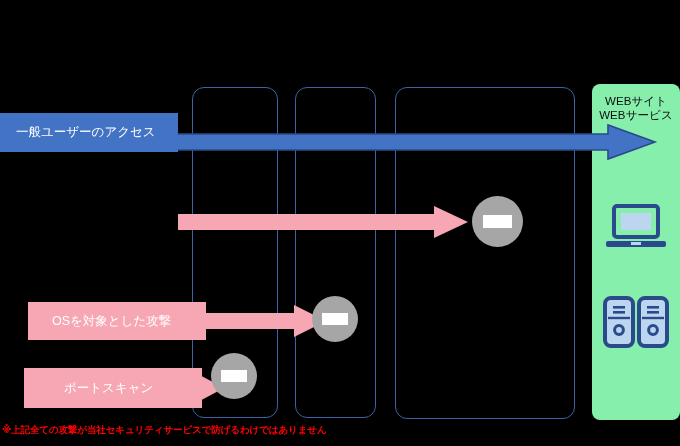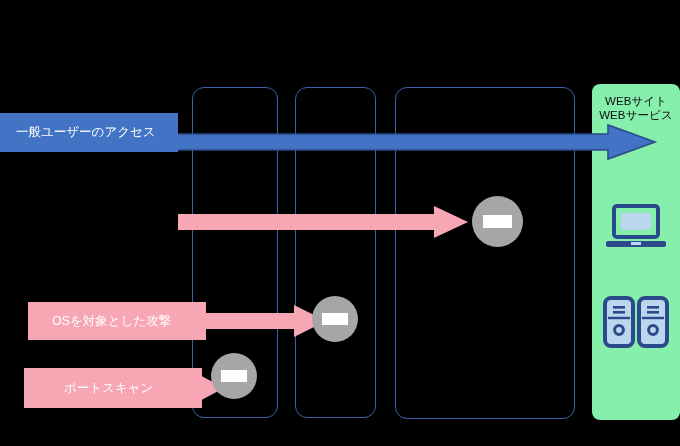--- a/index.html
+++ b/index.html
@@ -157,14 +157,15 @@
   </div>
 
   <div class="chip pink single center" style="left:0px;top:368px;width:178px;height:40px;margin-left:24px;">
     <span class="chip-text">ポートスキャン</span>
   </div>
 
   <div class="block-marker" style="left:211px;top:353px;width:46px;height:46px;">
     <span class="bar"></span>
   </div>
 
+  <div class="footnote">※上記全ての攻撃が当社セキュリティサービスで防げるわけではありません</div>
 
 </div>
 
 </body></html>

